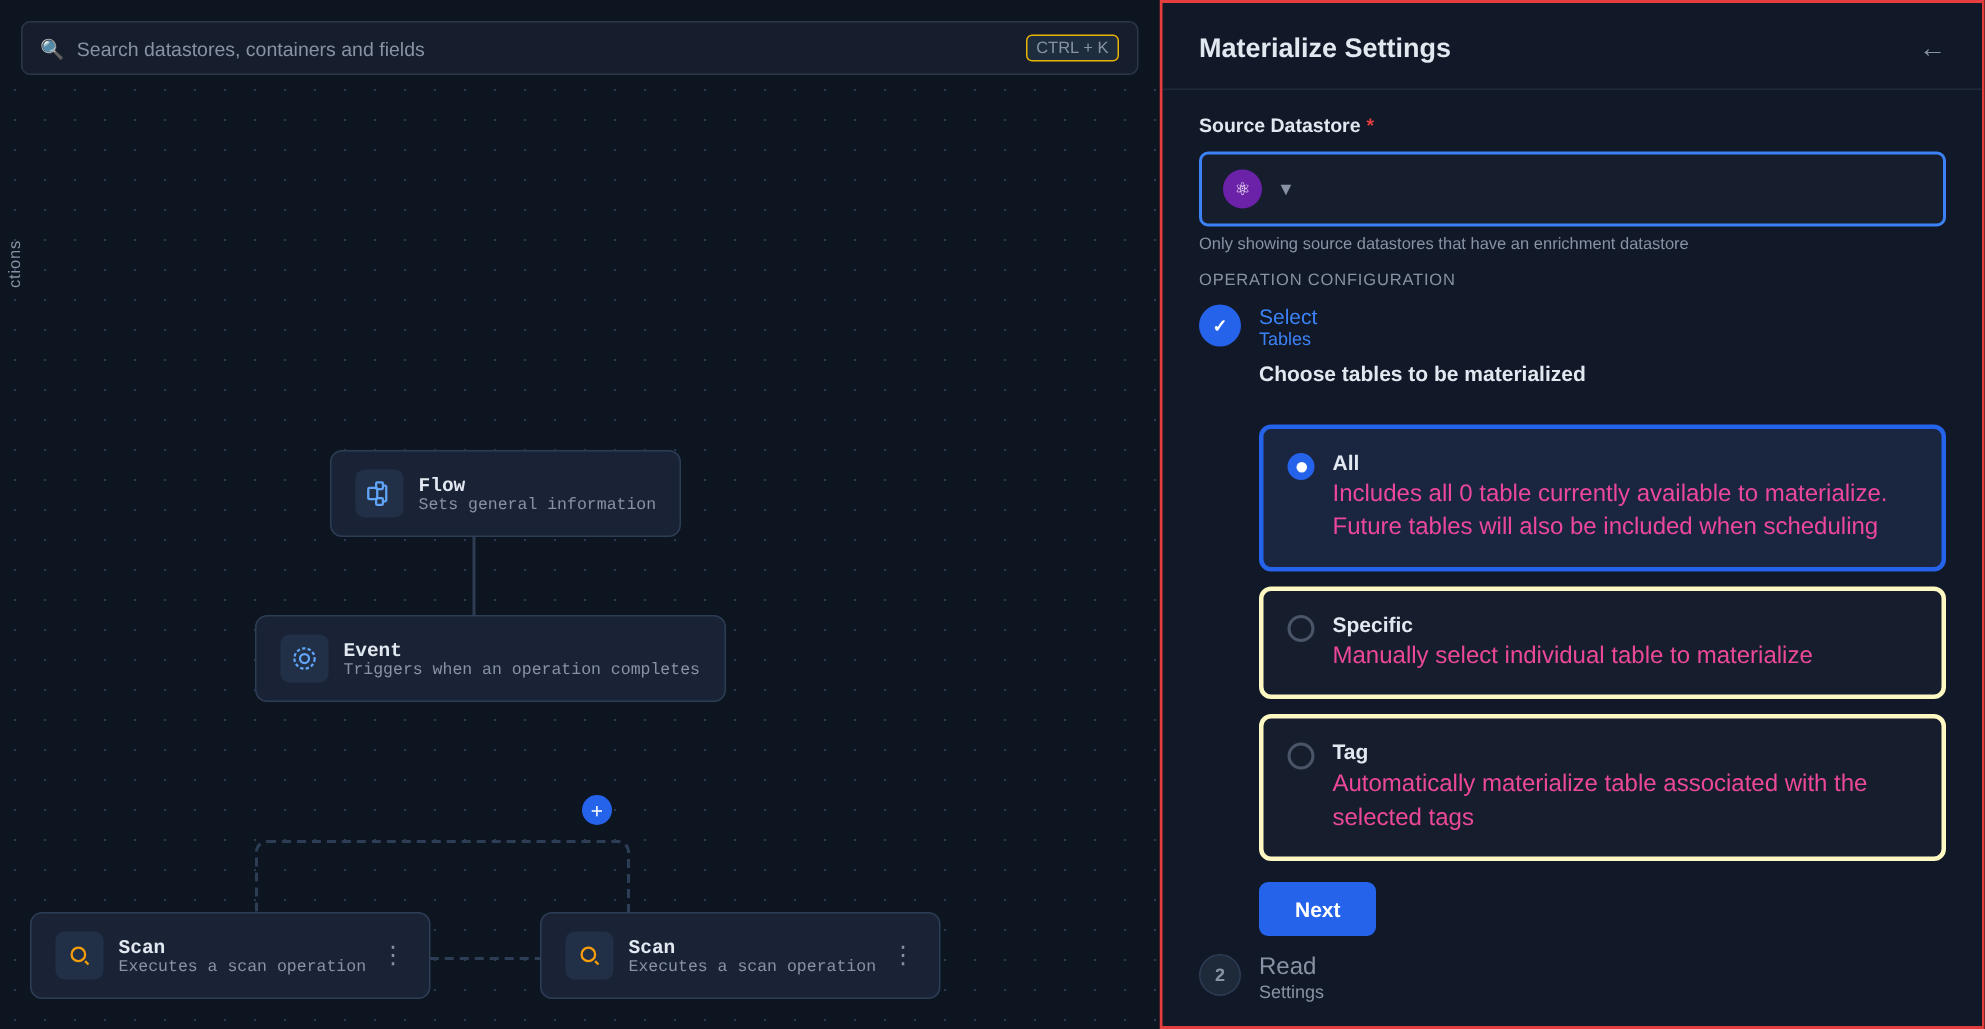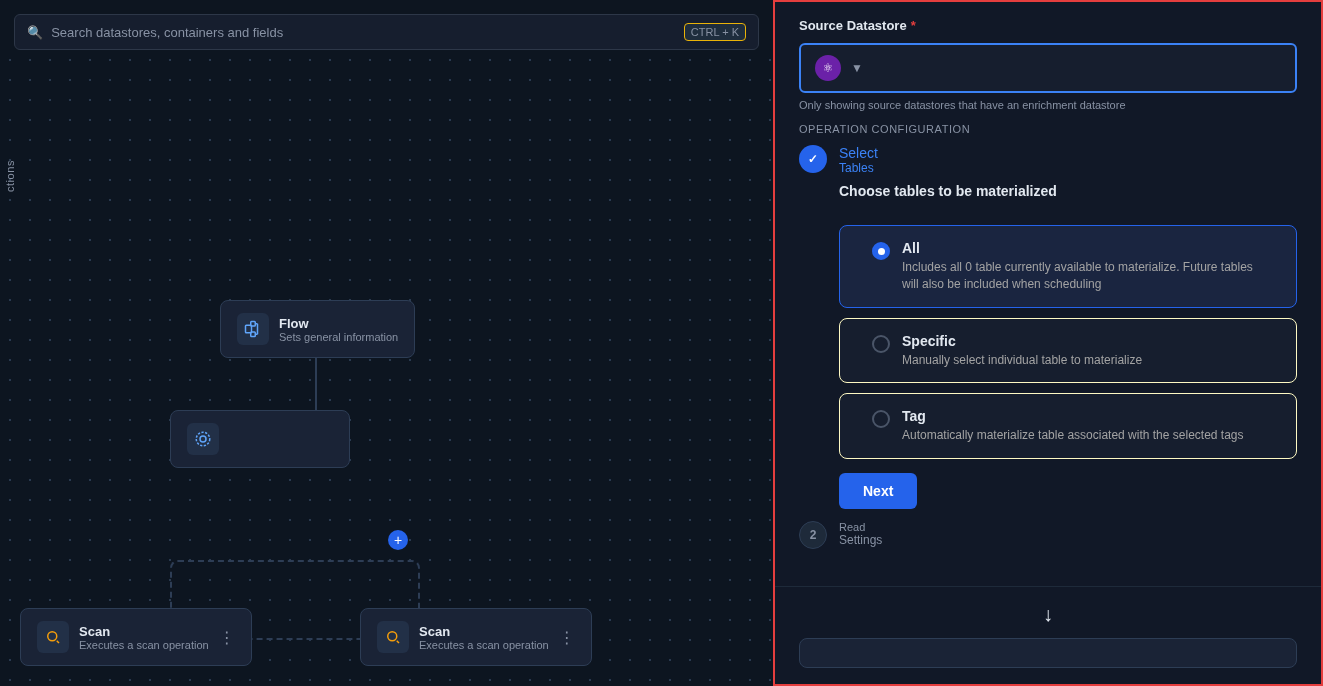--- a/index.html
+++ b/index.html
@@ -70,20 +70,21 @@
     .flow-node {
       position: absolute;
       background: #1a2336;
       border: 1px solid #2d3d55;
       border-radius: 8px;
       padding: 12px 16px;
       display: flex;
       align-items: center;
       gap: 10px;
       min-width: 180px;
+      font-family: Liberation Mono, monospace;
     }
 
     .flow-node .node-icon {
       width: 32px;
       height: 32px;
       background: #223047;
       border-radius: 6px;
       display: flex;
       align-items: center;
       justify-content: center;
@@ -294,42 +295,42 @@
       color: #3b82f6;
       font-weight: 500;
     }
 
     .step-subtitle-active {
       font-size: 12px;
       color: #3b82f6;
     }
 
     .step-title-inactive {
-      font-size: 11px;
+      font-size: 16px;
       color: #8892a4;
     }
 
     .step-subtitle-inactive {
       font-size: 12px;
       color: #8892a4;
     }
 
     
     .choose-tables-title {
       font-size: 14px;
       font-weight: 600;
       color: #e2e8f0;
       margin-bottom: 26px;
     }
 
     .option-card {
       background: #161e2e;
-      border: 1px solid #fef9c3;
+      border: 3px solid #fef9c3;
       border-radius: 8px;
-      padding: 14px 32px;
+      padding: 14px 16px;
       margin-bottom: 10px;
       display: flex;
       align-items: flex-start;
       gap: 12px;
       cursor: pointer;
     }
 
     .option-card.selected {
       border-color: #2563eb;
       background: #1a2540;
@@ -360,22 +361,22 @@
     }
 
     .option-title {
       font-size: 14px;
       font-weight: 600;
       color: #e2e8f0;
       margin-bottom: 3px;
     }
 
     .option-desc {
-      font-size: 12px;
-      color: #a3a3a3;
+      font-size: 16px;
+      color: #ec4899;
       line-height: 1.4;
     }
 
     
     .next-btn {
       background: #2563eb;
       color: white;
       border: none;
       border-radius: 6px;
       padding: 10px 24px;
@@ -456,20 +457,24 @@
       </div>
     </div>
 
     <div class="flow-node flow-node-event">
       <div class="node-icon">
         <svg width="18" height="18" viewBox="0 0 24 24" fill="none" stroke="#60a5fa" stroke-width="2">
           <circle cx="12" cy="12" r="4"></circle>
             <circle cx="12" cy="12" r="9" stroke-dasharray="3 2"></circle>
         </svg>
       </div>
+      <div>
+        <div class="node-title">Event</div>
+        <div class="node-subtitle">Triggers when an operation completes</div>
+      </div>
     </div>
 
     <div class="plus-btn">+</div>
 
     <div class="dashed-box"></div>
 
     <div class="flow-node flow-node-scan1">
       <div class="node-icon">
         <svg width="18" height="18" viewBox="0 0 24 24" fill="none" stroke="#f59e0b" stroke-width="2">
           <circle cx="11" cy="11" r="6"></circle>
@@ -494,20 +499,24 @@
         <div class="node-title">Scan</div>
         <div class="node-subtitle">Executes a scan operation</div>
       </div>
       <div class="three-dots" style="position:relative;">⋮</div>
     </div>
   </div>
 </div>
 
 <div class="right-panel">
 
+  <div class="panel-header">
+    <span class="panel-title">Materialize Settings</span>
+    <span class="close-icon">←</span>
+  </div>
 
   <div class="panel-body">
 
     <div class="section-label">
       <span>Source Datastore</span>
       <span class="required-star">*</span>
     </div>
 
     <div class="datastore-select">
       <div class="datastore-icon">⚛</div>

